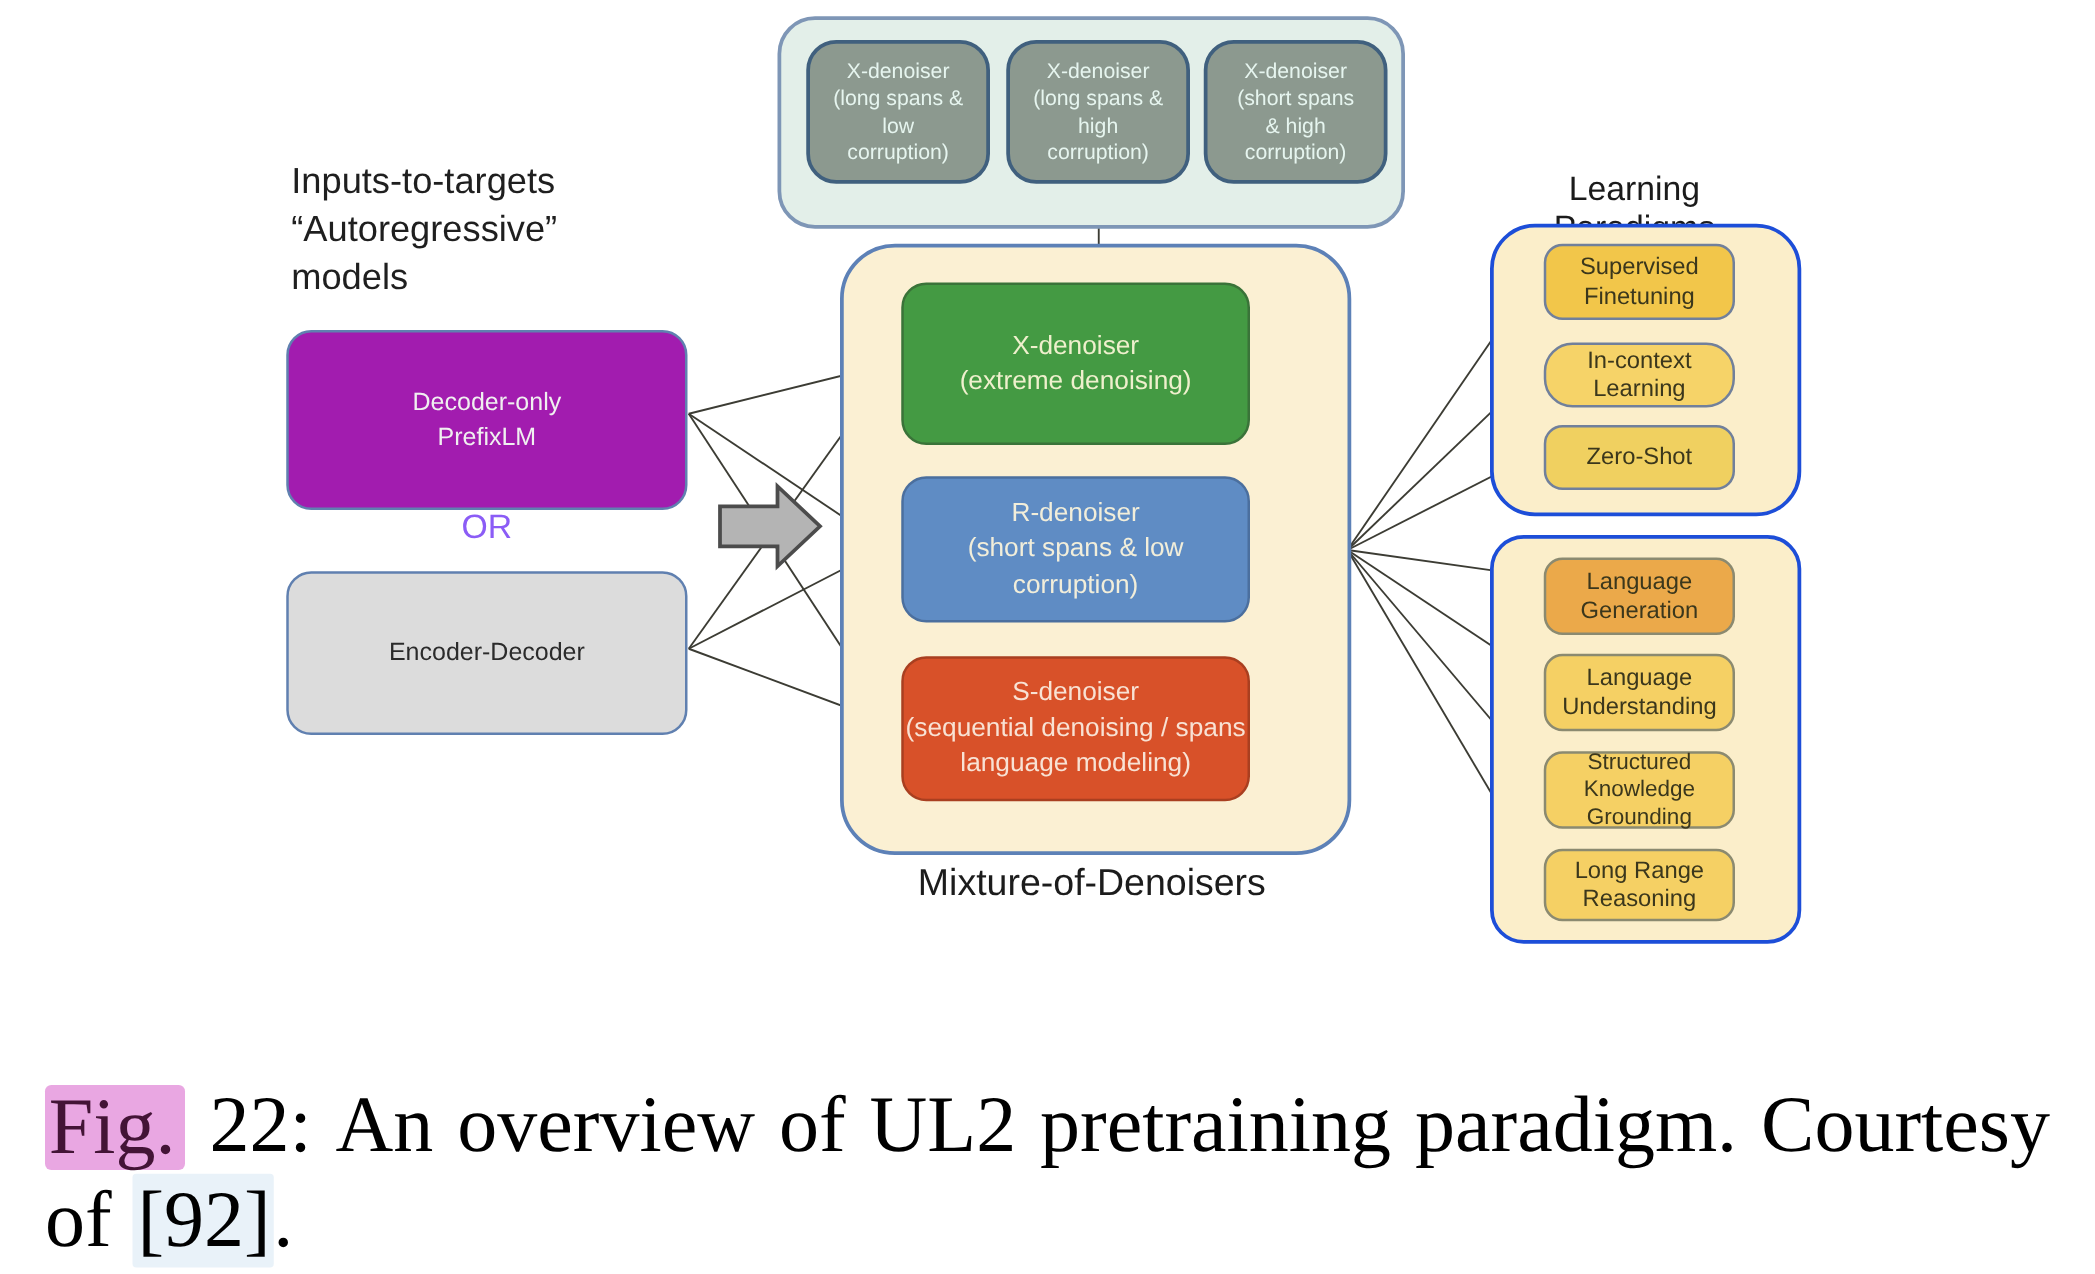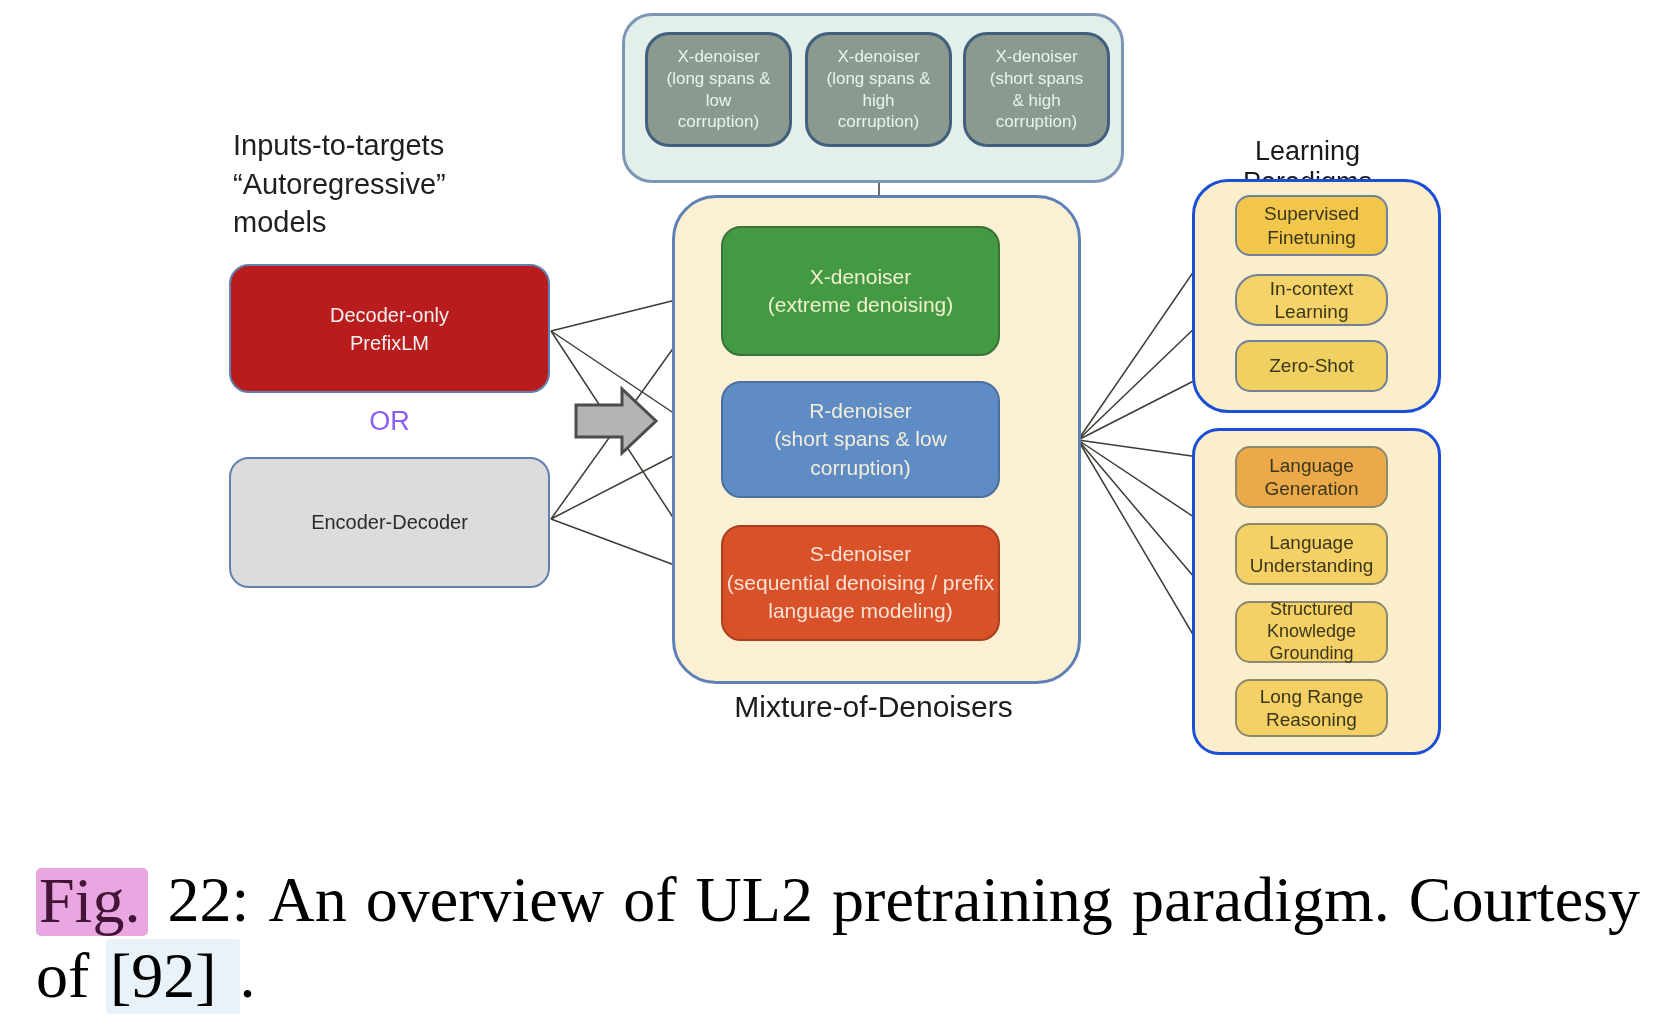--- a/index.html
+++ b/index.html
@@ -14,21 +14,21 @@
   .mint{left:622px;top:13px;width:496px;height:164px;background:#e3efe9;
         border:3px solid #7e96b6;border-radius:30px;}
   .graybox{top:16px;width:147px;height:115px;background:#8c998f;
         border:3px solid #40607e;border-radius:24px;color:#e6f5ef;
         font-size:17px;line-height:1.28;}
   .gb1{left:20px;} .gb2{left:180px;} .gb3{left:338px;}
 
   
   .heading{left:233px;top:126px;width:360px;font-size:29px;font-weight:500;
            color:#1f1f1f;line-height:1.33;white-space:pre-line;}
-  .decoder{left:229px;top:264px;width:321px;height:129px;background:#b91c1c;
+  .decoder{left:229px;top:264px;width:321px;height:144px;background:#a21caf;
            border:2.5px solid #6080b0;border-radius:20px;color:#f0f0f0;
            font-size:20px;line-height:1.4;}
   .orlbl{left:229px;top:406px;width:321px;text-align:center;font-size:27px;
          font-weight:500;color:#8b5cf6;}
   .encoder{left:229px;top:457px;width:321px;height:131px;background:#dcdcdc;
            border:2.5px solid #6080b0;border-radius:20px;color:#2b2b2b;
            font-size:20px;}
 
   
   .mod{left:672px;top:195px;width:403px;height:483px;background:#fbf0d3;
@@ -58,21 +58,21 @@
   .lrr {top:248px;height:58px;background:#f5d064;border-color:#8b8a70;}
 
   svg.overlay{position:absolute;left:0;top:0;pointer-events:none;}
 
   
   .caption{left:36px;top:868px;width:1604px;font-family:"Liberation Serif",serif;
            font-size:64px;color:#000;}
   .cap-line1{display:flex;justify-content:space-between;line-height:1.0;}
   .cap-line2{line-height:1.0;margin-top:8px;}
   .hl-pink{background:#e9a7e2;color:#431436;padding:1px 8px 3px 3px;border-radius:5px;}
-  .hl-blue{background:#e9f2f9;padding:1px 23px 3px 4px;border-radius:3px;margin-left:0.26em;}
+  .hl-blue{background:#e9f2f9;padding:1px 2px 3px 4px;border-radius:3px;margin-left:0.26em;}
 </style>
 </head>
 <body>
 
 <div class="wrap">
 
   <svg class="overlay" width="1676" height="820" viewBox="0 0 1676 820">
     <defs>
       <marker id="ah" viewBox="0 0 10 10" refX="8.5" refY="5" markerWidth="8.5" markerHeight="8.5" orient="auto-start-reverse">
         <path d="M0,0 L10,5 L0,10 Z" fill="#22201a"></path>
@@ -134,21 +134,21 @@
     <div class="cbox modbox xden">
       <span class="node-text">X-denoiser
 (extreme denoising)</span>
     </div>
     <div class="cbox modbox rden">
       <span class="node-text">R-denoiser
 (short spans &amp; low corruption)</span>
     </div>
     <div class="cbox modbox sden">
       <span class="node-text">S-denoiser
-(sequential denoising / prefix
+(sequential denoising / spans
 language modeling)</span>
     </div>
   </div>
   <div class="abs modlbl">Mixture-of-Denoisers</div>
 
   <div class="abs sidetitle ltitle">Learning Paradigms</div>
   <div class="abs cream learn">
     <div class="cbox ybox sup">
       <span class="node-text">Supervised
 Finetuning</span>

